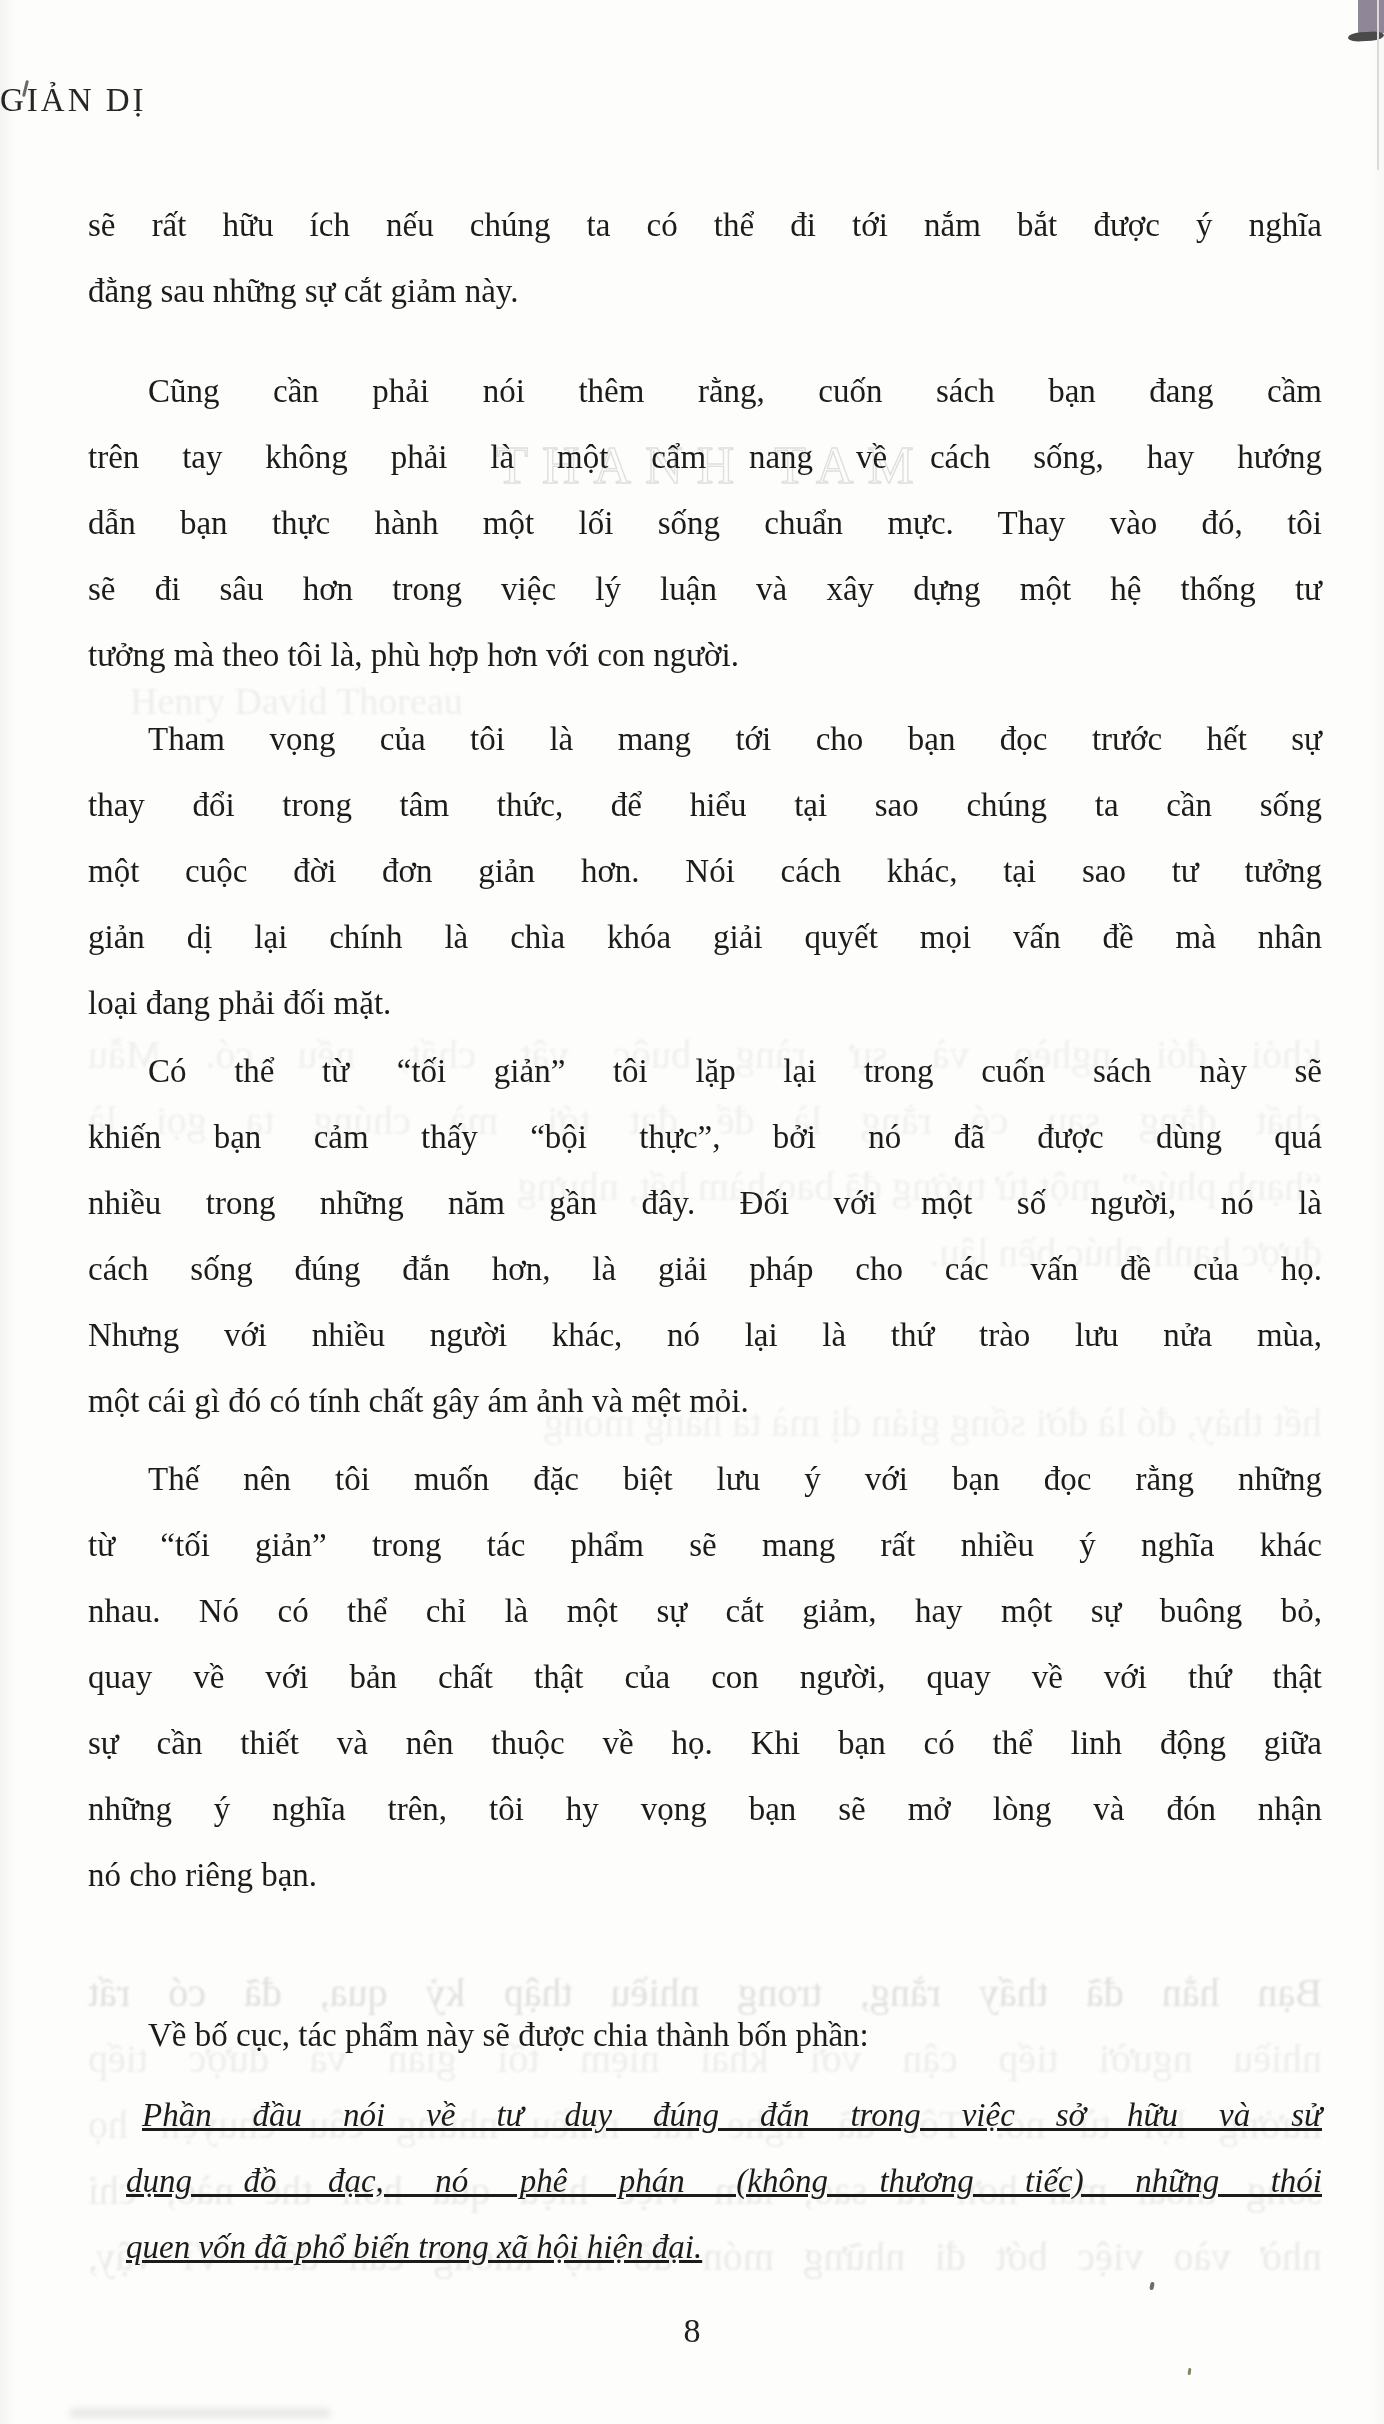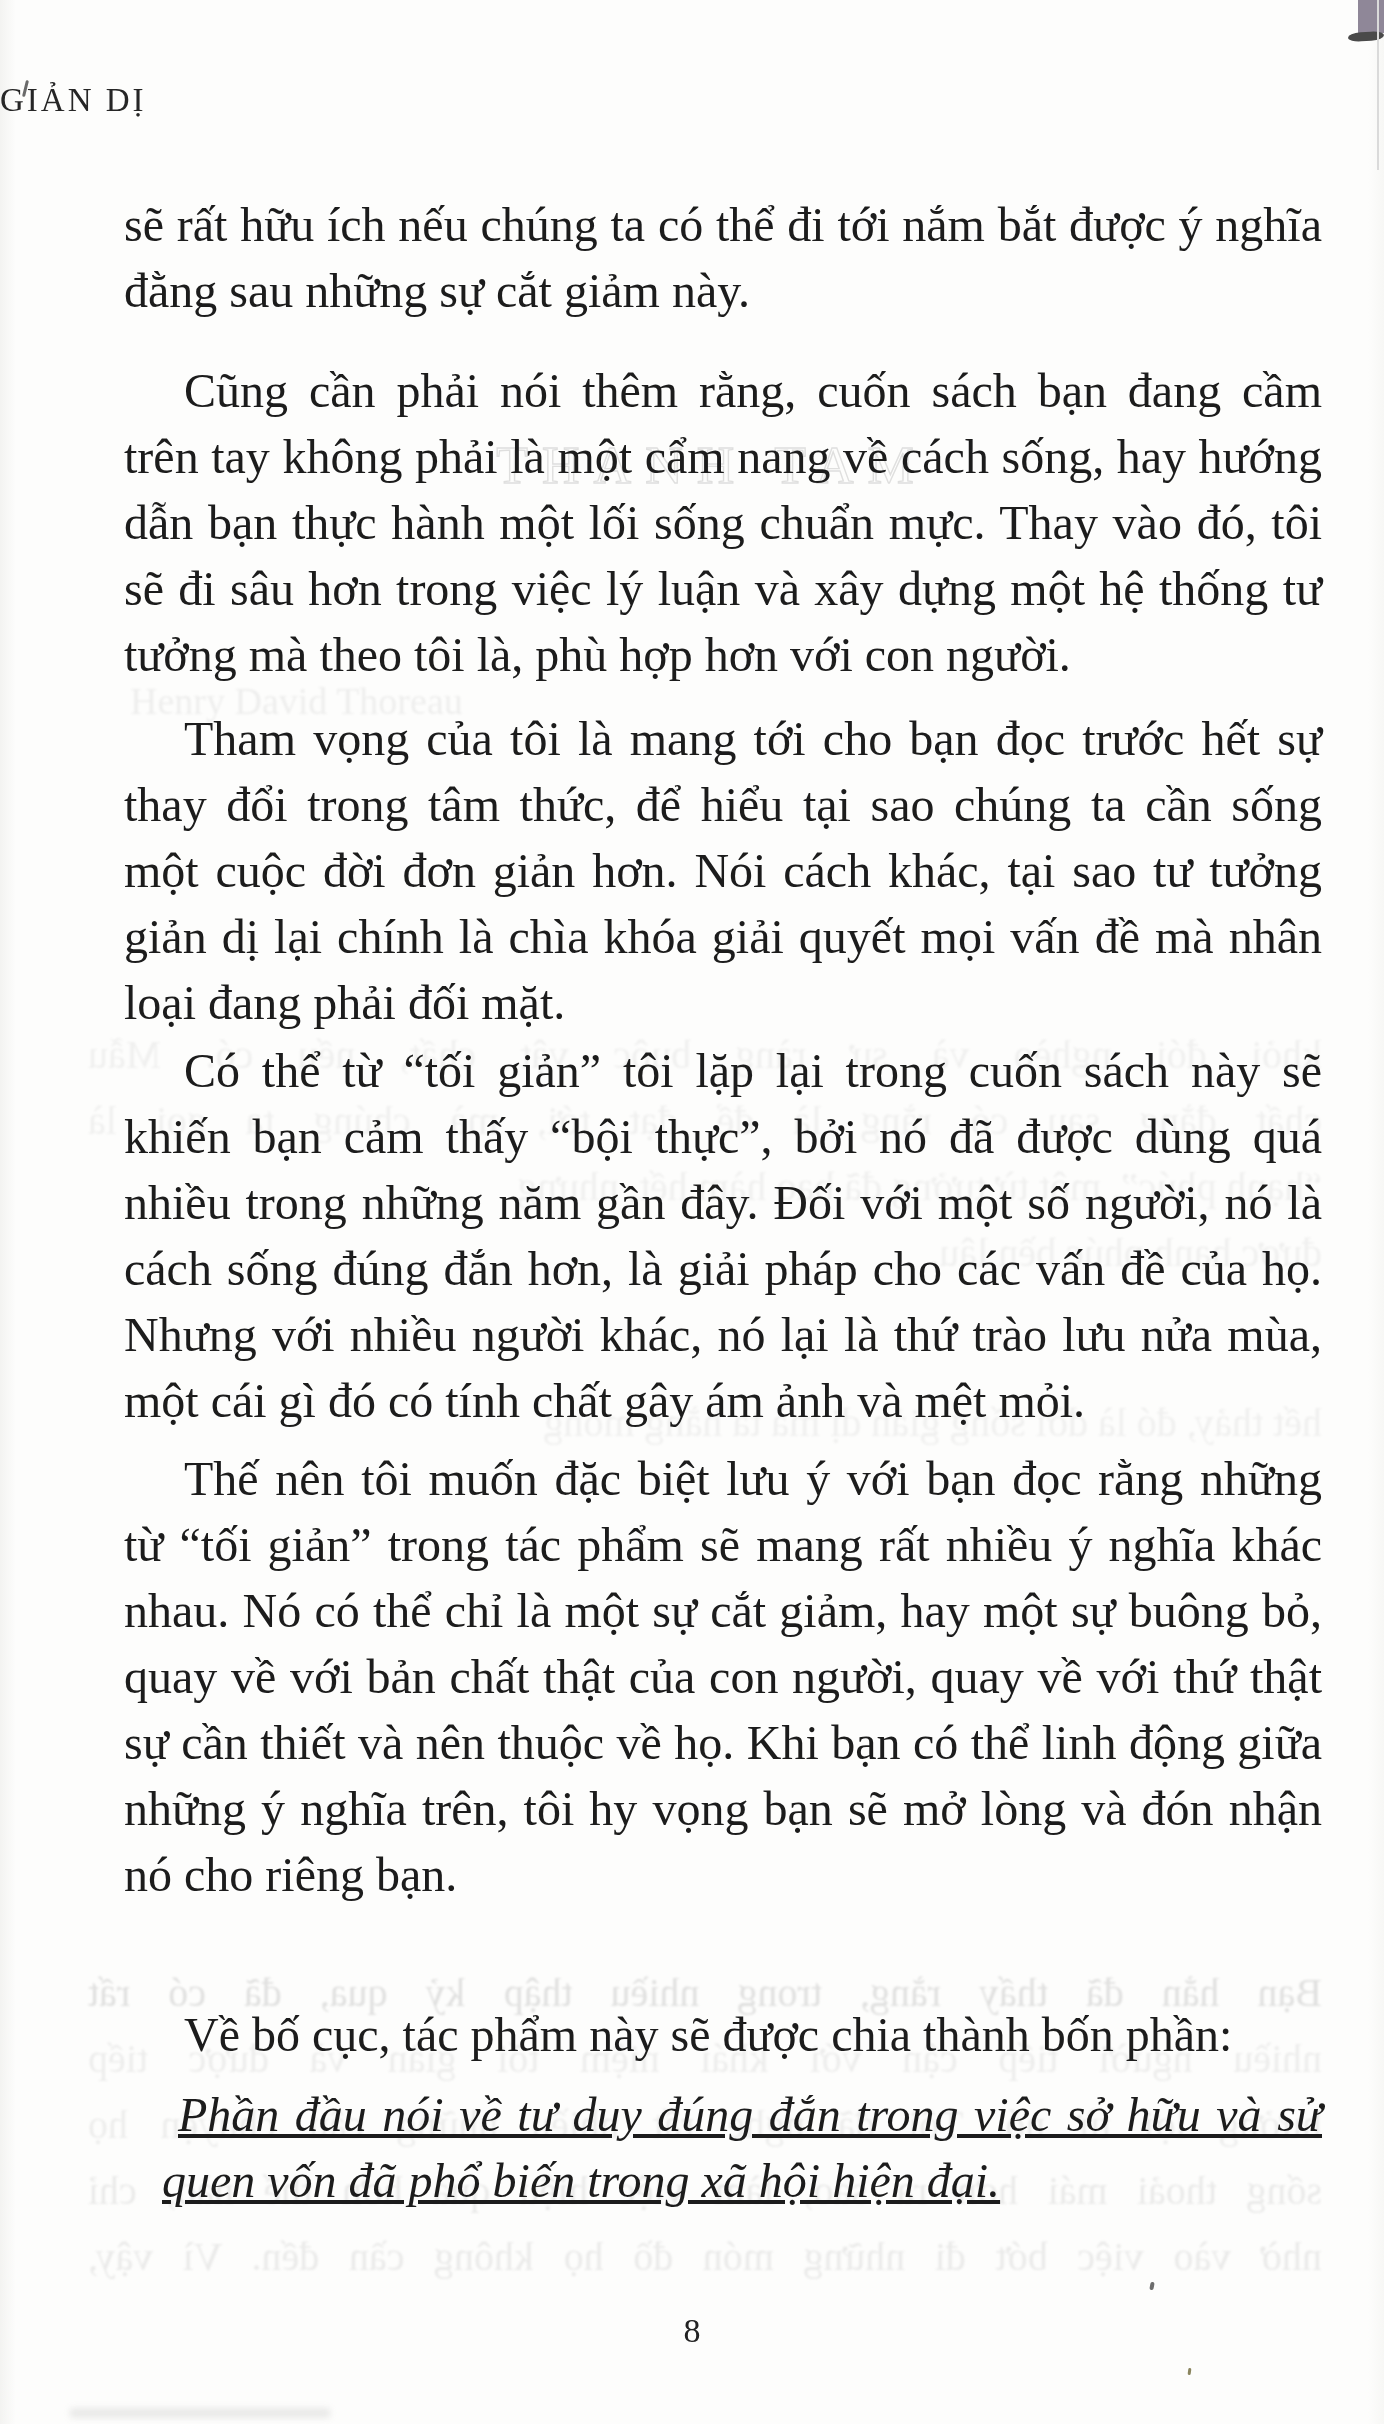--- a/index.html
+++ b/index.html
@@ -11,23 +11,23 @@
     overflow:hidden;
     font-family:"Liberation Serif","DejaVu Serif",serif;
     color:#1c1c1c;
   }
   .running-head{
     position:absolute;top:82px;left:0;width:100%;
     font-size:33px;letter-spacing:3px;color:#262626;
   }
   .para{position:absolute;left:88px;width:1234px;}
   .ln{
-    height:66px;line-height:66px;font-size:48px;
+    height:66px;line-height:66px;font-size:33px;
     text-align:justify;text-align-last:justify;
-    white-space:normal;overflow:visible;margin-left:36px;
+    white-space:normal;overflow:visible;
   }
   .ln.last{text-align-last:left;}
   .ln.first{text-indent:60px;}
   .italic-para{left:126px;width:1196px;font-style:italic;text-decoration:underline;}
   .italic-para .ln.first{text-indent:16px;}
   .folio{
     position:absolute;top:2312px;left:0;width:100%;
     text-align:center;font-size:34px;color:#222;
   }
   
@@ -115,20 +115,21 @@
     <div class="ln">những ý nghĩa trên, tôi hy vọng bạn sẽ mở lòng và đón nhận</div>
     <div class="ln last">nó cho riêng bạn.</div>
   </div>
 
   <div class="para" style="top:2002px">
     <div class="ln first last">Về bố cục, tác phẩm này sẽ được chia thành bốn phần:</div>
   </div>
 
   <div class="para italic-para" style="top:2082px">
     <div class="ln first">Phần đầu nói về tư duy đúng đắn trong việc sở hữu và sử</div>
+    <div class="ln">dụng đồ đạc, nó phê phán (không thương tiếc) những thói</div>
     <div class="ln last">quen vốn đã phổ biến trong xã hội hiện đại.</div>
   </div>
 
   <div class="folio">8</div>
 
   <div class="corner-tab"></div>
   <div class="corner-smudge"></div>
   <div class="edge-line"></div>
   <div class="left-tick"></div>
   <div class="speck-a"></div>

